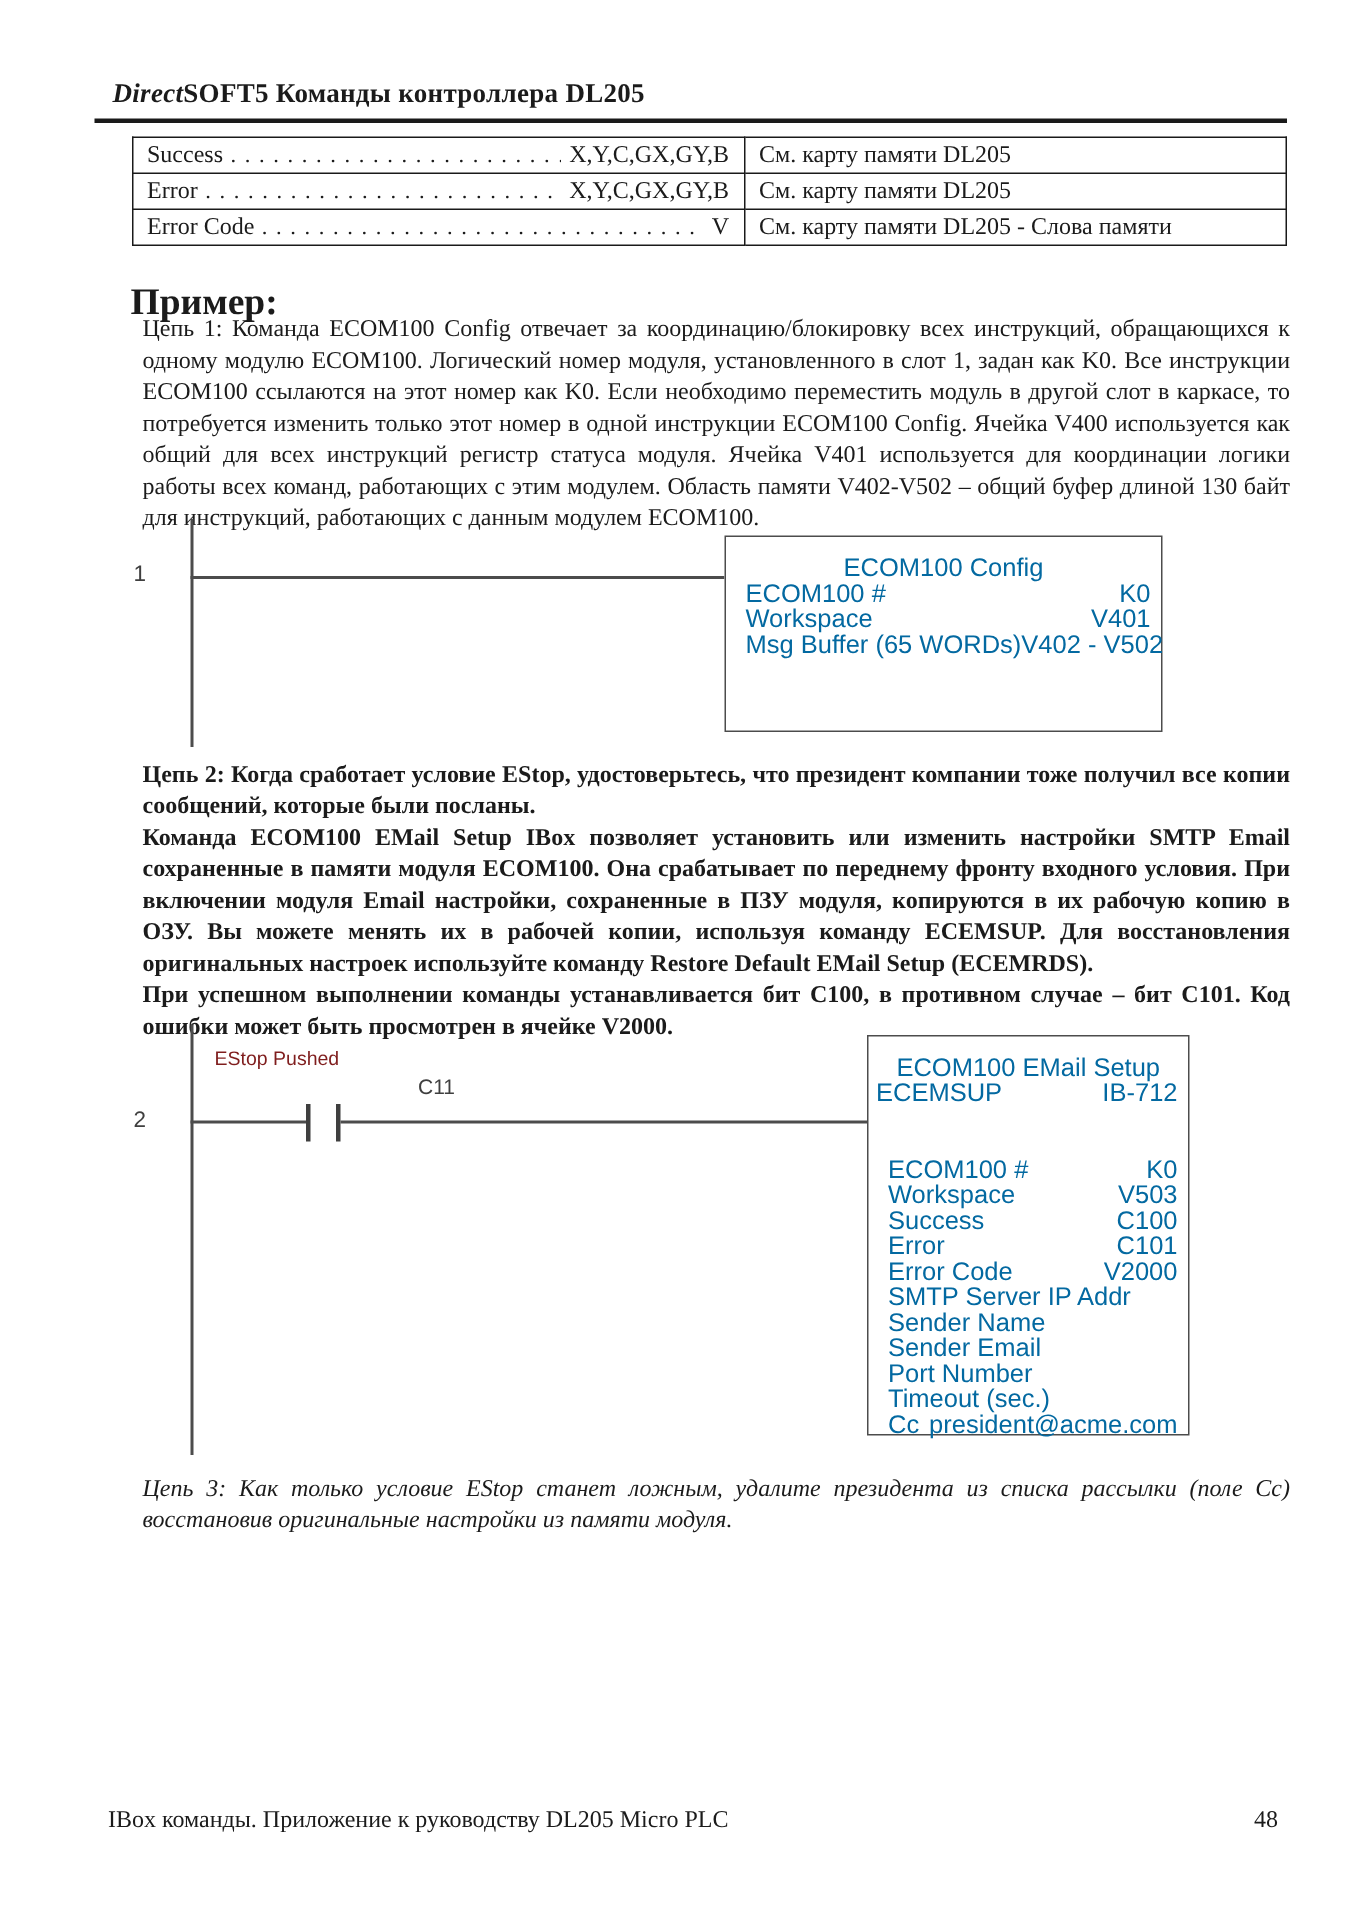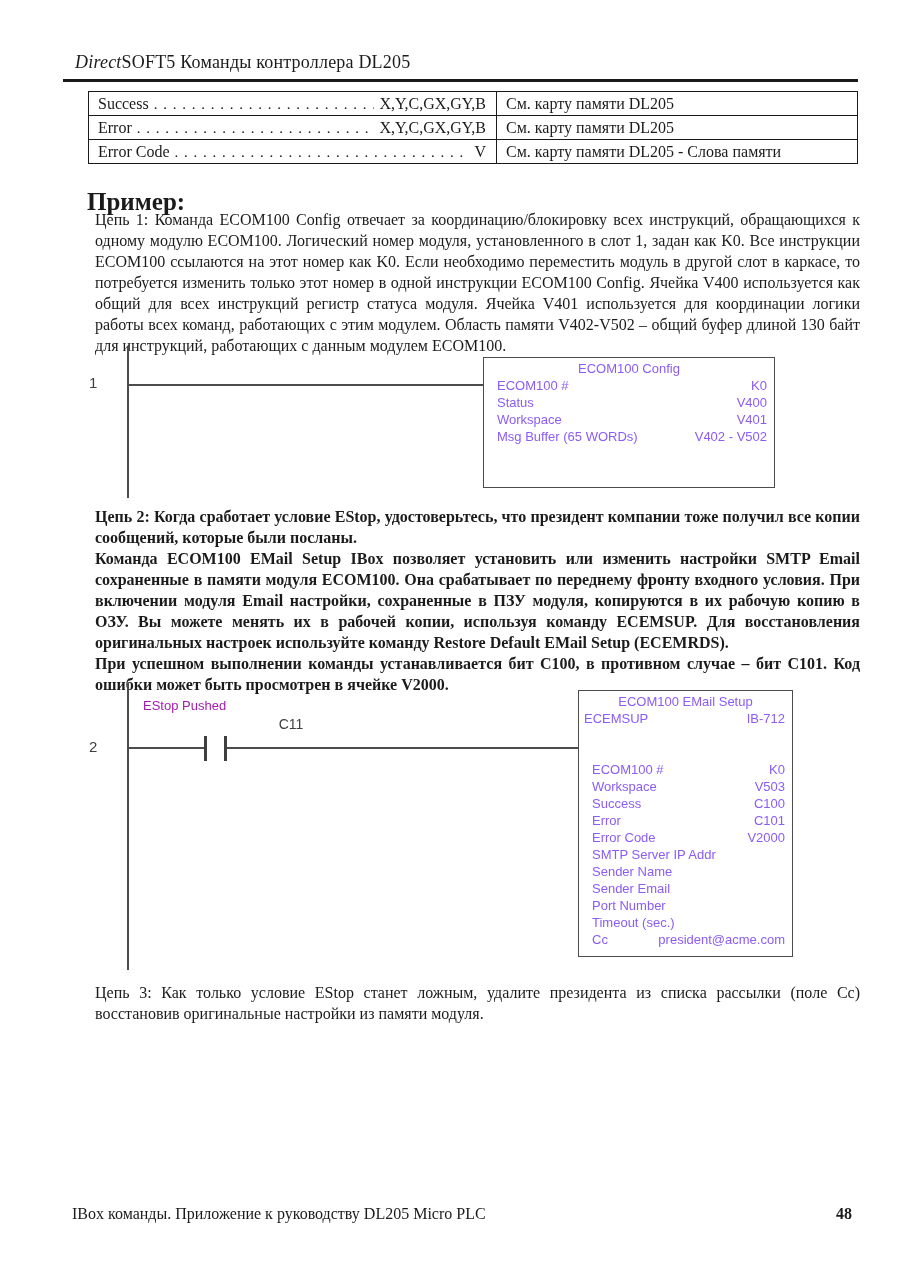--- a/index.html
+++ b/index.html
@@ -6,21 +6,21 @@
   .page{
     position:relative;
     width:900px;height:1274px;
     background:#ffffff;
     font-family:"Liberation Serif", serif;
     color:#1b1b1b;
     overflow:hidden;
   }
   
   .doc-header{position:absolute;top:52px;left:75px;right:40px;}
-  .doc-title{font-size:18px;font-weight:normal;letter-spacing:.2px;}
+  .doc-title{font-size:18px;font-weight:bold;letter-spacing:.2px;}
   .doc-title em{font-style:italic;}
   .header-rule{position:absolute;top:79px;left:63px;width:795px;height:2.5px;background:#1a1a1a;}
   
   .spec-table{
     position:absolute;top:91px;left:88px;width:770px;
     border-collapse:collapse;table-layout:fixed;
   }
   .spec-table td{
     border:1.5px solid #1a1a1a;
     height:23px;font-size:16px;
@@ -32,21 +32,21 @@
   .leader{flex:1;overflow:hidden;white-space:nowrap;margin:0 5px;font-size:15px;letter-spacing:1px;}
   .param-range{white-space:nowrap;}
   
   .example-heading{position:absolute;top:176px;left:75px;font-size:25px;font-weight:bold;margin:12px;}
   .body-par{
     position:absolute;left:95px;width:765px;
     font-size:16px;line-height:21px;text-align:justify;margin:0;
   }
   .p1{top:209px;}
   .p2{top:506px;font-weight:bold;}
-  .p3{top:982px;}
+  .p3{top:982px;font-style:italic;}
   
   .diagram{position:absolute;left:75px;right:40px;font-family:"Liberation Sans", sans-serif;}
   .d1{top:340px;height:160px;}
   .d2{top:680px;height:295px;}
   .rail{position:absolute;width:2px;background:#4c4c4c;}
   .d1 .rail{left:52px;top:6px;height:152px;}
   .d2 .rail{left:52px;top:3px;height:287px;}
   .rung-line{position:absolute;height:2px;background:#4c4c4c;}
   .rung-number{position:absolute;font-size:15px;color:#3f3f3f;font-family:"Liberation Sans",sans-serif;}
   .d1 .rung-number{left:14px;top:34px;}
@@ -55,39 +55,39 @@
   .d2 .line-a{left:52px;top:67px;width:79px;}
   .d2 .line-b{left:152px;top:67px;width:351px;}
   .contact-bar{position:absolute;width:3px;height:25px;top:56px;background:#3f3f3f;}
   .bar1{left:129px;} .bar2{left:149px;}
   .contact-address{position:absolute;left:194px;top:36px;width:44px;text-align:center;font-size:14px;color:#3f3f3f;}
   .contact-label{position:absolute;left:68px;top:18px;font-size:13px;}
   
   .ibox{
     position:absolute;background:#fff;
     border:1.5px solid #4c4c4c;
-    color:#8b5cf6;font-size:13px;
-    padding-top:2px;box-sizing:border-box;
+    color:#0369a1;font-size:17px;
+    padding-top:12px;box-sizing:border-box;
   }
   .d1 .ibox{left:408px;top:17px;width:292px;height:131px;}
   .d2 .ibox{left:503px;top:10px;width:215px;height:267px;padding-bottom:10px;}
   .ibox-title{height:17px;line-height:17px;text-align:center;white-space:nowrap;}
   .ibox-row{
     display:flex;justify-content:space-between;align-items:baseline;
     height:17px;line-height:17px;padding:0 7px 0 13px;white-space:nowrap;
   }
   .ibox-row.head{padding-left:5px;}
   .ibox-spacer{height:34px;}
   
   .doc-footer{
     position:absolute;top:1205px;left:72px;right:48px;
     display:flex;justify-content:space-between;align-items:flex-start;
     font-size:16px;
   }
-  .page-number{font-weight:bold;}
+  .page-number{font-weight:normal;}
 </style>
 </head>
 <body>
 
 <div class="page">
 
   <div class="doc-header">
     <div class="doc-title"><em>Direct</em><span>SOFT5 Команды контроллера DL205</span></div>
   </div>
   <div class="header-rule"></div>
@@ -134,44 +134,40 @@
     <div class="rail"></div>
     <div class="rung-number">1</div>
     <div class="rung-line line-main"></div>
     <div class="ibox">
       <div class="ibox-title">ECOM100 Config</div>
       <div class="ibox-row">
         <span>ECOM100 #</span>
         <span>K0</span>
       </div>
       <div class="ibox-row">
-        <span>Status</span>
-        <span>V400</span>
-      </div>
-      <div class="ibox-row">
         <span>Workspace</span>
         <span>V401</span>
       </div>
       <div class="ibox-row">
         <span>Msg Buffer (65 WORDs)</span>
         <span>V402 - V502</span>
       </div>
     </div>
   </div>
 
   <div class="body-par p2">
     <p style="margin:0;">Цепь 2: Когда сработает условие EStop, удостоверьтесь, что президент компании тоже получил все копии сообщений, которые были посланы.</p>
     <p style="margin:0;">Команда ECOM100 EMail Setup IBox позволяет установить или изменить настройки SMTP Email сохраненные в памяти модуля ECOM100. Она срабатывает по переднему фронту входного условия. При включении модуля Email настройки, сохраненные в ПЗУ модуля, копируются в их рабочую копию в ОЗУ. Вы можете менять их в рабочей копии, используя команду ECEMSUP. Для восстановления оригинальных настроек используйте команду Restore Default EMail Setup (ECEMRDS).</p>
     <p style="margin:0;">При успешном выполнении команды устанавливается бит C100, в противном случае – бит C101. Код ошибки может быть просмотрен в ячейке V2000.</p>
   </div>
 
   <div class="diagram d2">
     <div class="rail"></div>
     <div class="rung-number">2</div>
-    <div class="contact-label" id="estop-label" style="color: #a21caf;">EStop Pushed</div>
+    <div class="contact-label" id="estop-label" style="color: #7f1d1d;">EStop Pushed</div>
     <div class="contact-address">C11</div>
     <div class="rung-line line-a"></div>
     <div class="contact-bar bar1"></div>
     <div class="contact-bar bar2"></div>
     <div class="rung-line line-b"></div>
     <div class="ibox">
       <div class="ibox-title">ECOM100 EMail Setup</div>
       <div class="ibox-row head">
         <span>ECEMSUP</span>
         <span>IB-712</span>

